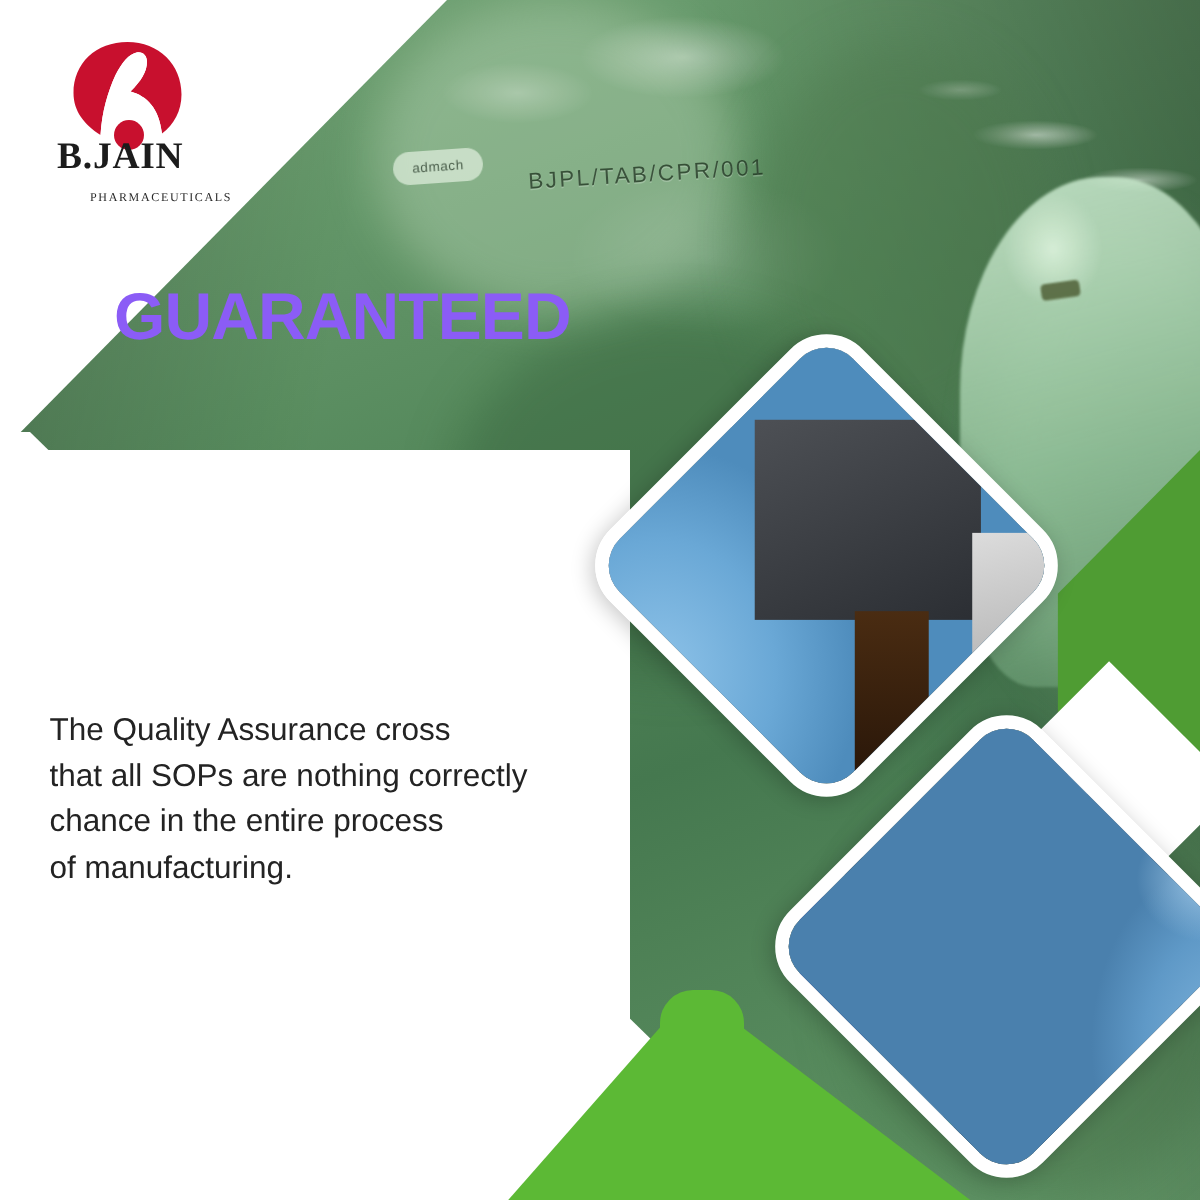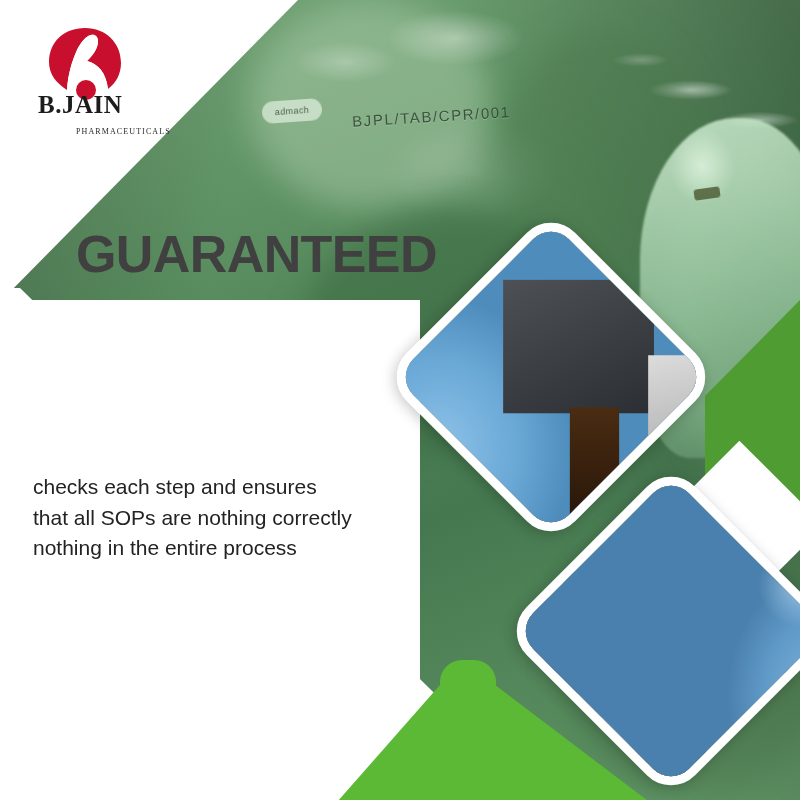--- a/index.html
+++ b/index.html
@@ -90,31 +90,31 @@
   .logo-dot {
     position:absolute; left:30px; top:52px; width:20px; height:20px;
     border-radius:50%; background:#c8102e;
   }
   .logo-word {
     position:absolute; left:0; top:64px; width:116px;
     font-family:"Liberation Serif", serif; font-weight:700;
     font-size:25px; letter-spacing:.5px; color:#1c1c1c; line-height:1;
   }
   .logo-sub {
-    position:absolute; left:38px; top:100px; width:96px;
+    position:absolute; left:22px; top:100px; width:96px;
     font-family:"Liberation Serif", serif; font-size:8px;
     letter-spacing:1.1px; color:#2a2a2a; line-height:1;
   }
 
   
   .headline {
     position:absolute; left:28px; top:188px; width:400px;
     font-family:"Liberation Sans", sans-serif;
-    font-weight:700; font-size:52px; line-height:1.08;
-    letter-spacing:-.6px; color:#404040;margin-top:38px;
+    font-weight:700; font-size:44px; line-height:1.08;
+    letter-spacing:-.6px; color:#8b5cf6;
   }
   .headline .l1 { display:block; margin-left:48px; }
   .headline .l2 { display:block; }
 
   
   .body-copy {
     position:absolute; left:33px; top:472px; width:400px;
     font-family:"Liberation Sans", sans-serif;
     font-size:21px; line-height:1.46; color:#232323;
   }
@@ -252,23 +252,24 @@
     </div>
     <div class="logo-word">B.JAIN</div>
     <div class="logo-sub">PHARMACEUTICALS</div>
   </div>
 
   <h1 class="headline">
     <span class="l1">GUARANTEED</span>
   </h1>
 
   <div class="body-copy">
-    <span>checks each step and ensures</span>
+    <span>The Quality Assurance cross</span>
     <span>that all SOPs are nothing correctly</span>
-    <span>nothing in the entire process</span>
+    <span>chance in the entire process</span>
+    <span>of manufacturing.</span>
   </div>
 
   <div class="green-right"></div>
   <div class="white-sep-a"></div>
   <div class="green-tri"></div>
   <div class="green-tri-cap"></div>
 
   <div class="diamond" id="diamond-lab">
     <div class="inner scene-lab"></div>
   </div>

